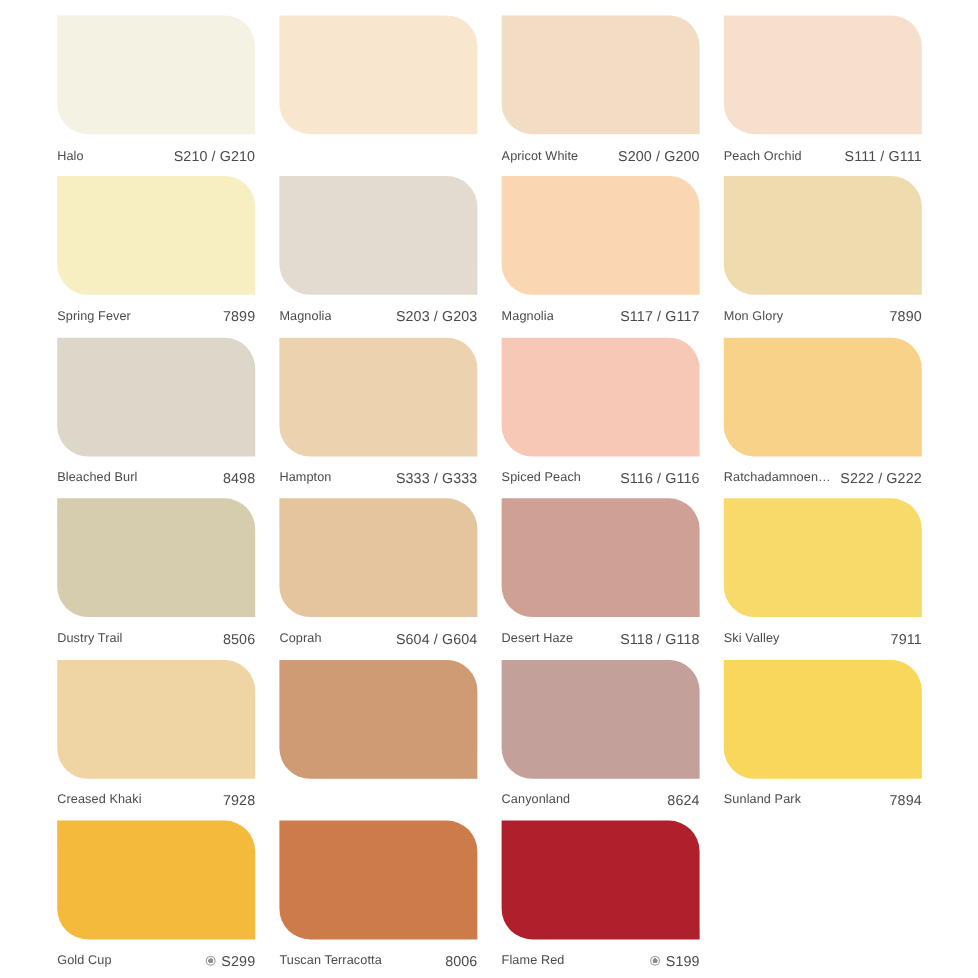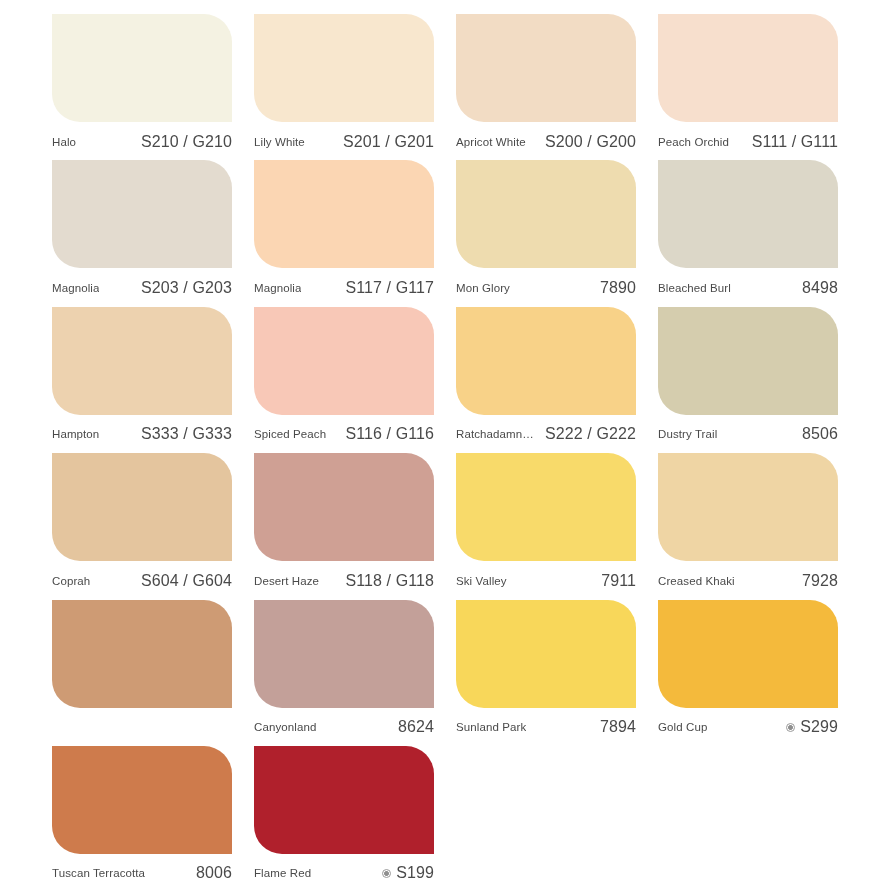--- a/index.html
+++ b/index.html
@@ -72,21 +72,21 @@
   .swatch-code-wrap {
     display: flex;
     flex-direction: row;
     align-items: center;
     gap: 5px;
     white-space: nowrap;
     flex: 0 0 auto;
   }
 
   .swatch-code {
-    font-size: 16px;
+    font-size: 13px;
     color: #4a4a4a;
     letter-spacing: 0.1px;
   }
 
   .radio-dot {
     display: inline-block;
     width: 9px;
     height: 9px;
     border-radius: 50%;
     border: 1.5px solid #9a9a9a;
@@ -104,42 +104,45 @@
       <div class="swatch-chip" style="background-color: rgb(244, 242, 226);"></div>
       <div class="swatch-meta">
         <span class="swatch-name">Halo</span>
         <span class="swatch-code-wrap">
           <span class="swatch-code">S210 / G210</span>
         </span>
       </div>
     </div>
     <div class="swatch-cell">
       <div class="swatch-chip" style="background-color: rgb(248, 231, 206);"></div>
-      <div class="swatch-meta">
-        <span class="swatch-name">Lily White</span>
-        <span class="swatch-code-wrap">
-          <span class="swatch-code">S201 / G201</span>
-        </span>
-      </div>
     </div>
     <div class="swatch-cell">
       <div class="swatch-chip" style="background-color: rgb(242, 220, 196);"></div>
       <div class="swatch-meta">
         <span class="swatch-name">Apricot White</span>
         <span class="swatch-code-wrap">
           <span class="swatch-code">S200 / G200</span>
         </span>
       </div>
     </div>
     <div class="swatch-cell">
       <div class="swatch-chip" style="background-color: rgb(247, 223, 205);"></div>
       <div class="swatch-meta">
         <span class="swatch-name">Peach Orchid</span>
         <span class="swatch-code-wrap">
           <span class="swatch-code">S111 / G111</span>
+        </span>
+      </div>
+    </div>
+    <div class="swatch-cell">
+      <div class="swatch-chip" style="background-color: rgb(247, 238, 194);"></div>
+      <div class="swatch-meta">
+        <span class="swatch-name">Spring Fever</span>
+        <span class="swatch-code-wrap">
+          <span class="swatch-code">7899</span>
         </span>
       </div>
     </div>
     <div class="swatch-cell">
       <div class="swatch-chip" style="background-color: rgb(227, 219, 207);"></div>
       <div class="swatch-meta">
         <span class="swatch-name">Magnolia</span>
         <span class="swatch-code-wrap">
           <span class="swatch-code">S203 / G203</span>
         </span>

